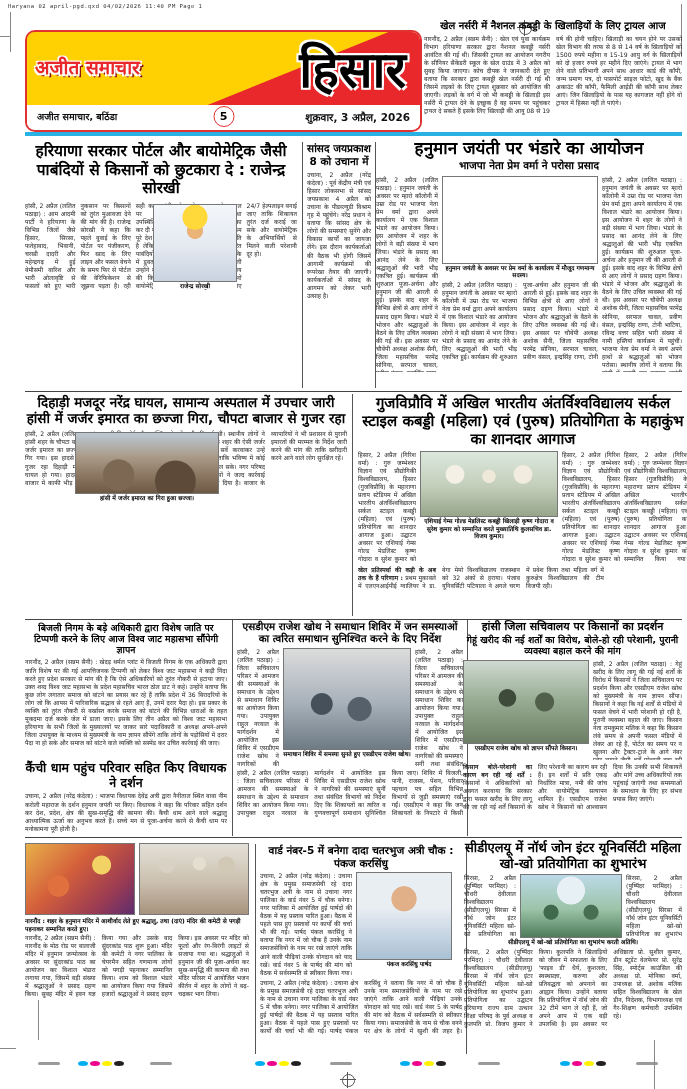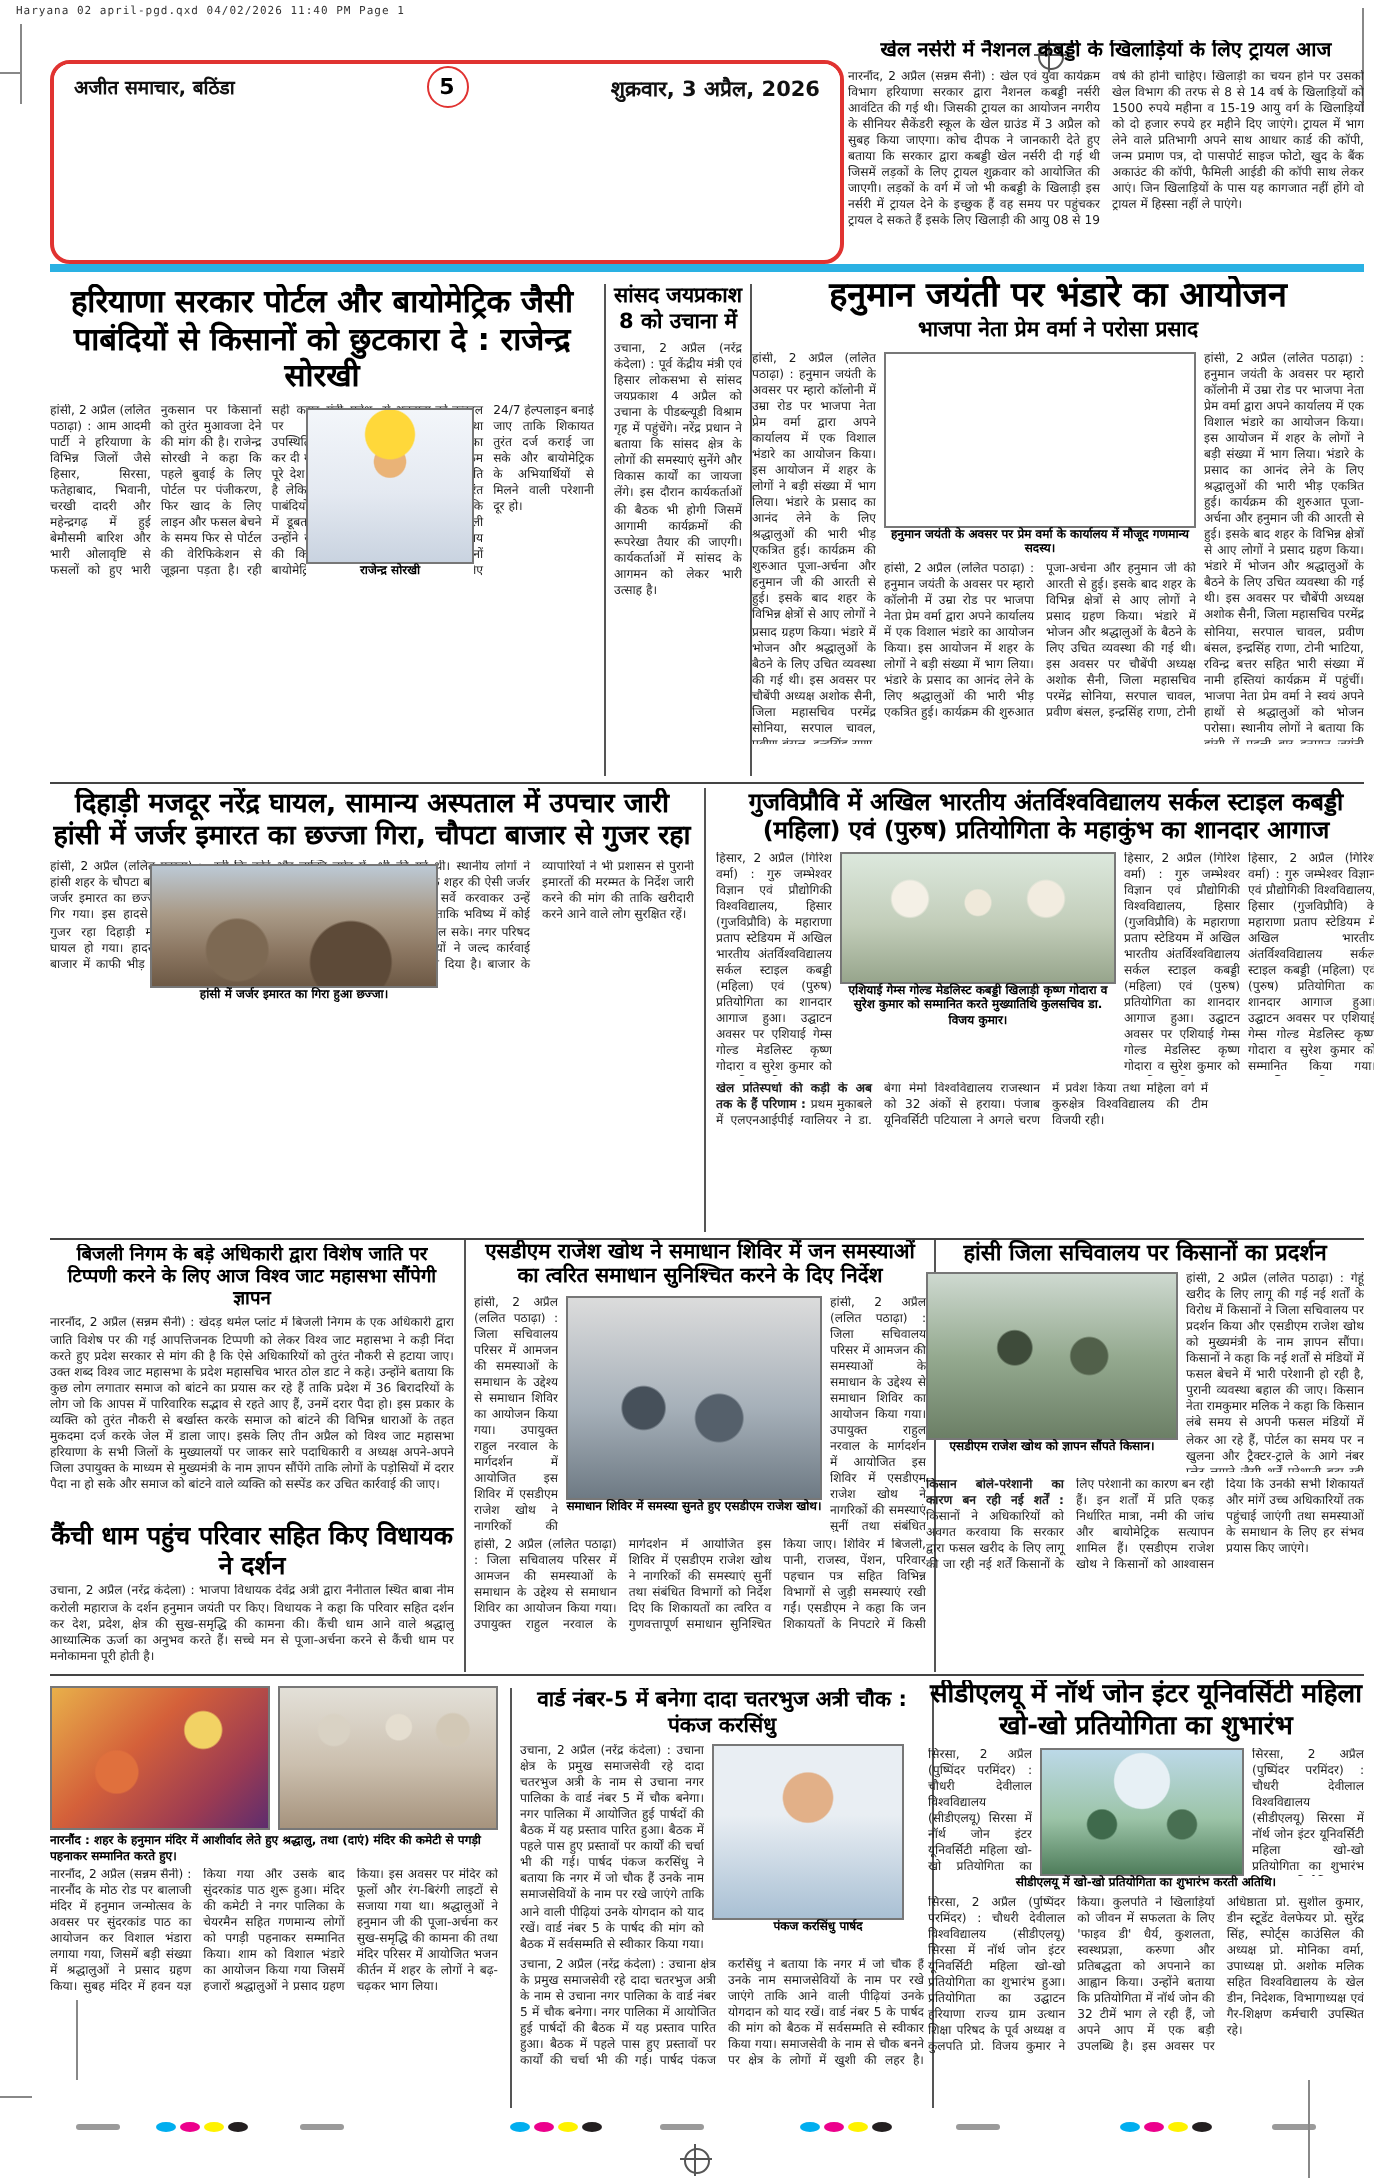--- a/index.html
+++ b/index.html
@@ -104,20 +104,25 @@
   <div class="regmark" style="left:517px;top:20px;">
       <span class="c"></span>
       <span class="h"></span>
       <span class="v"></span>
     </div>
   <div class="cropv" style="left:681px;top:4px;height:52px;"></div>
   <div class="croph" style="left:0;top:36px;width:10px;"></div>
   <div class="cropv" style="left:10px;top:12px;height:40px;"></div>
 
   <div class="mast">
+    <div class="logo">
+      <div class="yellow"></div>
+      <div class="brand">अजीत समाचार</div>
+      <div class="edition">हिसार</div>
+    </div>
     <div class="strip">
       <span class="lab">अजीत समाचार, बठिंडा</span>
       <span class="pagenum">5</span>
       <span class="date">शुक्रवार, 3 अप्रैल, 2026</span>
     </div>
   </div>
   <div class="bluerule"></div>
 
   <div class="art" style="left:424px;top:20px;width:258px;height:110px;">
     <div class="hl" style="font-size:10px;">खेल नर्सरी में नैशनल कबड्डी के खिलाड़ियों के लिए ट्रायल आज</div>
@@ -162,21 +167,21 @@
     <div style="position:relative;margin-top:4px;height:172px;">
       <div class="body c4" style="height:172px;">हांसी, 2 अप्रैल (ललित पठाढ़ा) : हांसी शहर के चौपटा बाजार में एक जर्जर इमारत का छज्जा अचानक गिर गया। इस हादसे में वहां से गुजर रहा दिहाड़ी मजदूर नरेंद्र घायल हो गया। हादसे के वक्त बाजार में काफी भीड़ थी, गनीमत रही कि कोई और व्यक्ति चपेट में नहीं आया। घायल को तुरंत सामान्य अस्पताल पहुंचाया गया जहां उसका उपचार जारी है। दुकानदारों ने बताया कि इमारत काफी समय से जर्जर हालत में थी और प्रशासन से इसकी शिकायत भी की गई थी। स्थानीय लोगों ने मांग की है कि शहर की ऐसी जर्जर इमारतों का सर्वे करवाकर उन्हें गिराया जाए ताकि भविष्य में कोई बड़ा हादसा टल सके। नगर परिषद के अधिकारियों ने जल्द कार्रवाई का आश्वासन दिया है। बाजार के व्यापारियों ने भी प्रशासन से पुरानी इमारतों की मरम्मत के निर्देश जारी करने की मांग की ताकि खरीदारी करने आने वाले लोग सुरक्षित रहें।</div>
       <div class="pwrap" style="position:absolute;left:50px;top:2px;width:144px;z-index:2;">
         <div class="photo ph-rubble" style="width:144px;height:62px;"></div>
         <div class="cap">हांसी में जर्जर इमारत का गिरा हुआ छज्जा।</div>
       </div>
     </div>
   </div>
 
   <div class="art vline-l" style="left:352px;top:394px;width:330px;height:222px;padding-left:5px;">
-    <div class="hl" style="font-size:12px;">गुजविप्रौवि में अखिल भारतीय अंतर्विश्वविद्यालय सर्कल स्टाइल कबड्डी (महिला) एवं (पुरुष) प्रतियोगिता के महाकुंभ का शानदार आगाज</div>
+    <div class="hl" style="font-size:15px;">गुजविप्रौवि में अखिल भारतीय अंतर्विश्वविद्यालय सर्कल स्टाइल कबड्डी (महिला) एवं (पुरुष) प्रतियोगिता के महाकुंभ का शानदार आगाज</div>
     <div class="flexrow" style="margin-top:3px;height:112px;">
       <div class="body" style="width:58px;height:112px;">हिसार, 2 अप्रैल (गिरिश वर्मा) : गुरु जम्भेश्वर विज्ञान एवं प्रौद्योगिकी विश्वविद्यालय, हिसार (गुजविप्रौवि) के महाराणा प्रताप स्टेडियम में अखिल भारतीय अंतर्विश्वविद्यालय सर्कल स्टाइल कबड्डी (महिला) एवं (पुरुष) प्रतियोगिता का शानदार आगाज हुआ। उद्घाटन अवसर पर एशियाई गेम्स गोल्ड मेडलिस्ट कृष्ण गोदारा व सुरेश कुमार को सम्मानित किया गया। कुलसचिव डा. विजय कुमार ने कहा कि विश्वविद्यालय खेलों को बढ़ावा देने के लिए प्रतिबद्ध है। देश के विभिन्न प्रदेशों के विश्वविद्यालयों से आए हुए प्रतिभागियों का स्वागत करते हुए कहा कि ऐसे आयोजनों से खिलाड़ियों को अपनी प्रतिभा दिखाने का मंच मिलता है। इस मौके पर पौधा निरीक्षक प्रो. काप्तान सिंह, ए.आई.यू. ऑब्जर्वर डा. बलजीत मलिक, प्रो. सुजाता सांघी, प्रो. कुलदीप कुमार, डा. विनोद कुमार, डा. एसएसएसजोशी, डा. सुनील अहिल सहित गणमान्य लोग उपस्थित रहे।</div>
       <div style="width:138px;">
         <div class="photo ph-kabaddi" style="width:138px;height:66px;"></div>
         <div class="cap">एशियाई गेम्स गोल्ड मेडलिस्ट कबड्डी खिलाड़ी कृष्ण गोदारा व सुरेश कुमार को सम्मानित करते मुख्यातिथि कुलसचिव डा. विजय कुमार।</div>
       </div>
       <div class="body" style="width:58px;height:112px;">हिसार, 2 अप्रैल (गिरिश वर्मा) : गुरु जम्भेश्वर विज्ञान एवं प्रौद्योगिकी विश्वविद्यालय, हिसार (गुजविप्रौवि) के महाराणा प्रताप स्टेडियम में अखिल भारतीय अंतर्विश्वविद्यालय सर्कल स्टाइल कबड्डी (महिला) एवं (पुरुष) प्रतियोगिता का शानदार आगाज हुआ। उद्घाटन अवसर पर एशियाई गेम्स गोल्ड मेडलिस्ट कृष्ण गोदारा व सुरेश कुमार को सम्मानित किया गया। कुलसचिव डा. विजय कुमार ने कहा कि विश्वविद्यालय खेलों को बढ़ावा देने के लिए प्रतिबद्ध है। देश के विभिन्न प्रदेशों के विश्वविद्यालयों से आए हुए प्रतिभागियों का स्वागत करते हुए कहा कि ऐसे आयोजनों से खिलाड़ियों को अपनी प्रतिभा दिखाने का मंच मिलता है। इस मौके पर पौधा निरीक्षक प्रो. काप्तान सिंह, ए.आई.यू. ऑब्जर्वर डा. बलजीत मलिक, प्रो. सुजाता सांघी, प्रो. कुलदीप कुमार, डा. विनोद कुमार, डा. एसएसएसजोशी, डा. सुनील अहिल सहित गणमान्य लोग उपस्थित रहे।</div>
       <div class="body" style="flex:1;height:112px;">हिसार, 2 अप्रैल (गिरिश वर्मा) : गुरु जम्भेश्वर विज्ञान एवं प्रौद्योगिकी विश्वविद्यालय, हिसार (गुजविप्रौवि) के महाराणा प्रताप स्टेडियम में अखिल भारतीय अंतर्विश्वविद्यालय सर्कल स्टाइल कबड्डी (महिला) एवं (पुरुष) प्रतियोगिता का शानदार आगाज हुआ। उद्घाटन अवसर पर एशियाई गेम्स गोल्ड मेडलिस्ट कृष्ण गोदारा व सुरेश कुमार को सम्मानित किया गया। कुलसचिव डा. विजय कुमार ने कहा कि विश्वविद्यालय खेलों को बढ़ावा देने के लिए प्रतिबद्ध है। देश के विभिन्न प्रदेशों के विश्वविद्यालयों से आए हुए प्रतिभागियों का स्वागत करते हुए कहा कि ऐसे आयोजनों से खिलाड़ियों को अपनी प्रतिभा दिखाने का मंच मिलता है। इस मौके पर पौधा निरीक्षक प्रो. काप्तान सिंह, ए.आई.यू. ऑब्जर्वर डा. बलजीत मलिक, प्रो. सुजाता सांघी, प्रो. कुलदीप कुमार, डा. विनोद कुमार, डा. एसएसएसजोशी, डा. सुनील अहिल सहित गणमान्य लोग उपस्थित रहे।</div>
     </div>
     <div class="body c4" style="height:66px;margin-top:3px;">
@@ -201,20 +206,21 @@
         <div class="photo ph-meeting" style="width:128px;height:102px;"></div>
         <div class="cap">समाधान शिविर में समस्या सुनते हुए एसडीएम राजेश खोथ।</div>
       </div>
       <div class="body" style="flex:1;height:118px;">हांसी, 2 अप्रैल (ललित पठाढ़ा) : जिला सचिवालय परिसर में आमजन की समस्याओं के समाधान के उद्देश्य से समाधान शिविर का आयोजन किया गया। उपायुक्त राहुल नरवाल के मार्गदर्शन में आयोजित इस शिविर में एसडीएम राजेश खोथ ने नागरिकों की समस्याएं सुनीं तथा संबंधित विभागों को निर्देश दिए कि शिकायतों का त्वरित व गुणवत्तापूर्ण समाधान सुनिश्चित किया जाए। शिविर में बिजली, पानी, राजस्व, पेंशन, परिवार पहचान पत्र सहित विभिन्न विभागों से जुड़ी समस्याएं रखी गईं। एसडीएम ने कहा कि जन शिकायतों के निपटारे में किसी प्रकार की लापरवाही सहन नहीं की जाएगी और सभी अधिकारी प्रतिदिन शिविर में उपस्थित रहकर समस्याओं का समाधान करें। शिविर में अनेक समस्याओं का मौके पर ही समाधान कर दिया गया तथा शेष के लिए संबंधित विभागों को समयबद्ध निर्देश जारी किए गए।</div>
     </div>
     <div class="body c3" style="height:52px;margin-top:3px;">हांसी, 2 अप्रैल (ललित पठाढ़ा) : जिला सचिवालय परिसर में आमजन की समस्याओं के समाधान के उद्देश्य से समाधान शिविर का आयोजन किया गया। उपायुक्त राहुल नरवाल के मार्गदर्शन में आयोजित इस शिविर में एसडीएम राजेश खोथ ने नागरिकों की समस्याएं सुनीं तथा संबंधित विभागों को निर्देश दिए कि शिकायतों का त्वरित व गुणवत्तापूर्ण समाधान सुनिश्चित किया जाए। शिविर में बिजली, पानी, राजस्व, पेंशन, परिवार पहचान पत्र सहित विभिन्न विभागों से जुड़ी समस्याएं रखी गईं। एसडीएम ने कहा कि जन शिकायतों के निपटारे में किसी प्रकार की लापरवाही सहन नहीं की जाएगी और सभी अधिकारी प्रतिदिन शिविर में उपस्थित रहकर समस्याओं का समाधान करें। शिविर में अनेक समस्याओं का मौके पर ही समाधान कर दिया गया तथा शेष के लिए संबंधित विभागों को समयबद्ध निर्देश जारी किए गए।</div>
   </div>
 
   <div class="art" style="left:463px;top:620px;width:219px;height:216px;">
     <div class="hl" style="font-size:11px;">हांसी जिला सचिवालय पर किसानों का प्रदर्शन</div>
+    <div class="sub" style="font-size:9.3px;margin-top:1px;">गेहूं खरीद की नई शर्तों का विरोध, बोले-हो रही परेशानी, पुरानी व्यवस्था बहाल करने की मांग</div>
     <div class="flexrow" style="margin-top:3px;height:100px;">
       <div style="width:126px;">
         <div class="photo ph-protest" style="width:126px;height:84px;"></div>
         <div class="cap">एसडीएम राजेश खोथ को ज्ञापन सौंपते किसान।</div>
       </div>
       <div class="body" style="flex:1;height:100px;">हांसी, 2 अप्रैल (ललित पठाढ़ा) : गेहूं खरीद के लिए लागू की गई नई शर्तों के विरोध में किसानों ने जिला सचिवालय पर प्रदर्शन किया और एसडीएम राजेश खोथ को मुख्यमंत्री के नाम ज्ञापन सौंपा। किसानों ने कहा कि नई शर्तों से मंडियों में फसल बेचने में भारी परेशानी हो रही है, पुरानी व्यवस्था बहाल की जाए। किसान नेता रामकुमार मलिक ने कहा कि किसान लंबे समय से अपनी फसल मंडियों में लेकर आ रहे हैं, पोर्टल का समय पर न खुलना और ट्रैक्टर-ट्राले के आगे नंबर प्लेट लगाने जैसी शर्तें परेशानी बढ़ा रही हैं।</div>
     </div>
     <div class="body c3" style="height:56px;margin-top:3px;">
       <b>किसान बोले-परेशानी का कारण बन रही नई शर्तें : </b><span>किसानों ने अधिकारियों को अवगत करवाया कि सरकार द्वारा फसल खरीद के लिए लागू की जा रही नई शर्तें किसानों के लिए परेशानी का कारण बन रही हैं। इन शर्तों में प्रति एकड़ निर्धारित मात्रा, नमी की जांच और बायोमेट्रिक सत्यापन शामिल हैं। एसडीएम राजेश खोथ ने किसानों को आश्वासन दिया कि उनकी सभी शिकायतें और मांगें उच्च अधिकारियों तक पहुंचाई जाएंगी तथा समस्याओं के समाधान के लिए हर संभव प्रयास किए जाएंगे।</span>
     </div>

